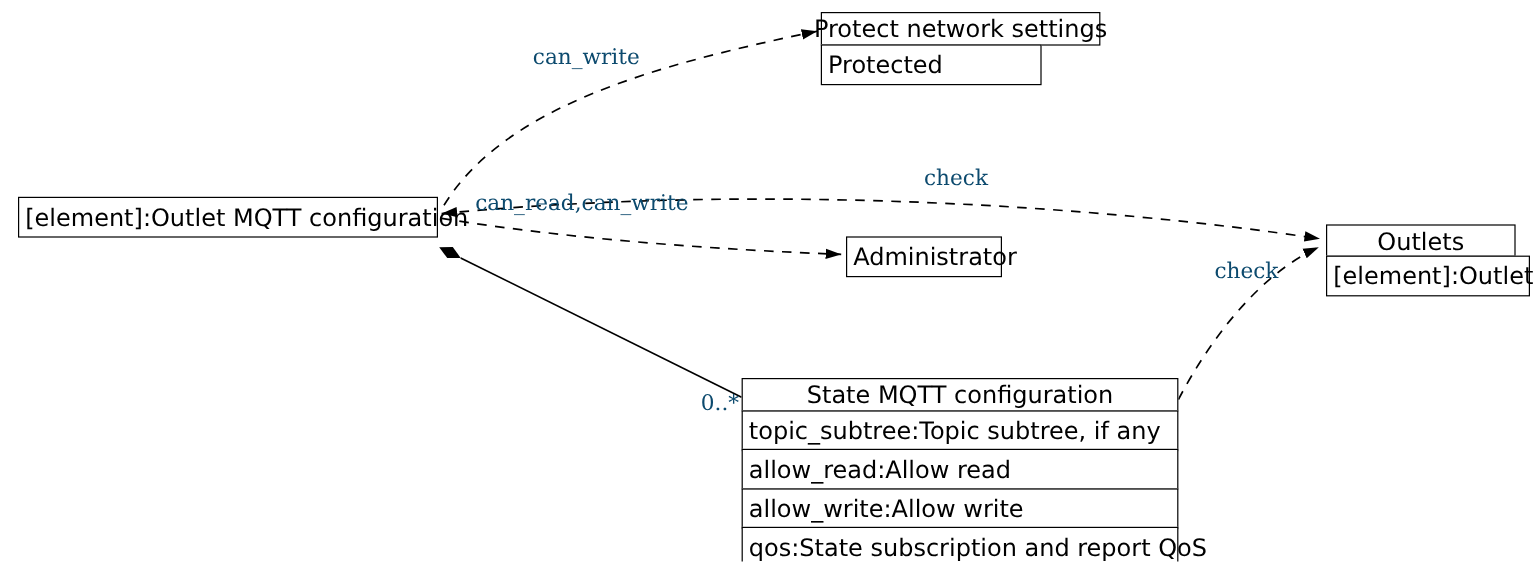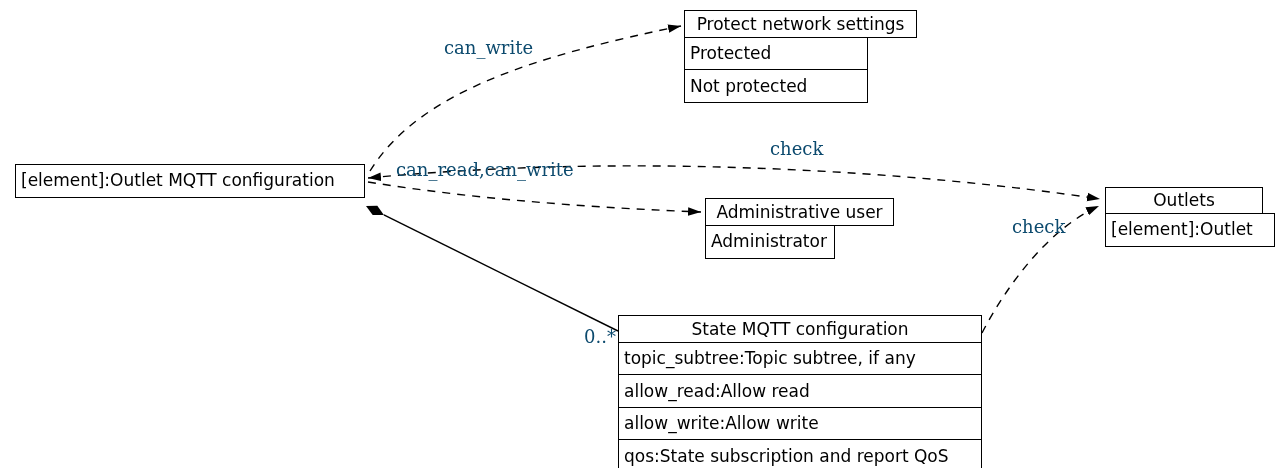--- a/index.html
+++ b/index.html
@@ -26,21 +26,21 @@
     stroke-dasharray: 8 7;
   }
   .edge-solid {
     fill: none;
     stroke: #000000;
     stroke-width: 1.4;
   }
   .node {
     position: absolute;
     font-family: "DejaVu Sans", "Liberation Sans", sans-serif;
-    font-size: 17px;
+    font-size: 20px;
     color: #000000;
     line-height: 1;
   }
   .node .hdr {
     box-sizing: border-box;
     border: 1.4px solid #000000;
     background: #ffffff;
     display: flex;
     align-items: center;
     justify-content: center;
@@ -113,25 +113,23 @@
   <polygon points="366,206 377.3,205.8 383.9,214.9 372.7,215.1" fill="#000000"></polygon>
 </svg>
 
 <div class="node" id="node-settings">
   <div class="row">[element]:Outlet MQTT configuration</div>
 </div>
 
 <div class="node" id="node-protect">
   <div class="hdr">Protect network settings</div>
   <div class="row">Protected</div>
-  <div class="row">Not protected</div>
 </div>
 
 <div class="node" id="node-admin">
-  <div class="hdr">Administrative user</div>
   <div class="row">Administrator</div>
 </div>
 
 <div class="node" id="node-config">
   <div class="hdr">State MQTT configuration</div>
   <div class="row">topic_subtree:Topic subtree, if any</div>
   <div class="row">allow_read:Allow read</div>
   <div class="row">allow_write:Allow write</div>
   <div class="row">qos:State subscription and report QoS</div>
 </div>

